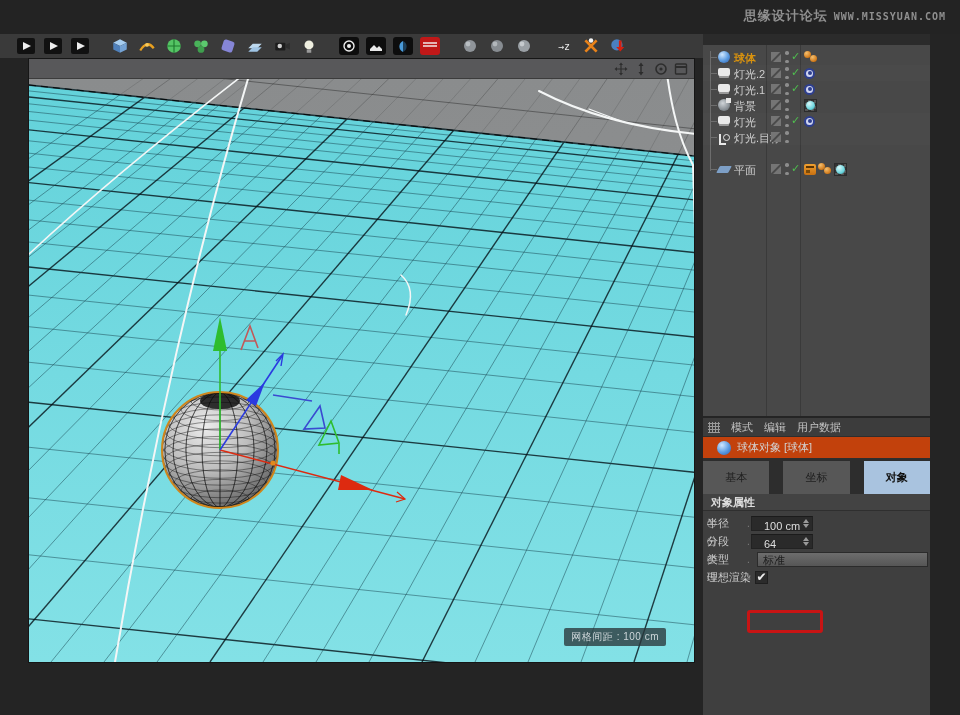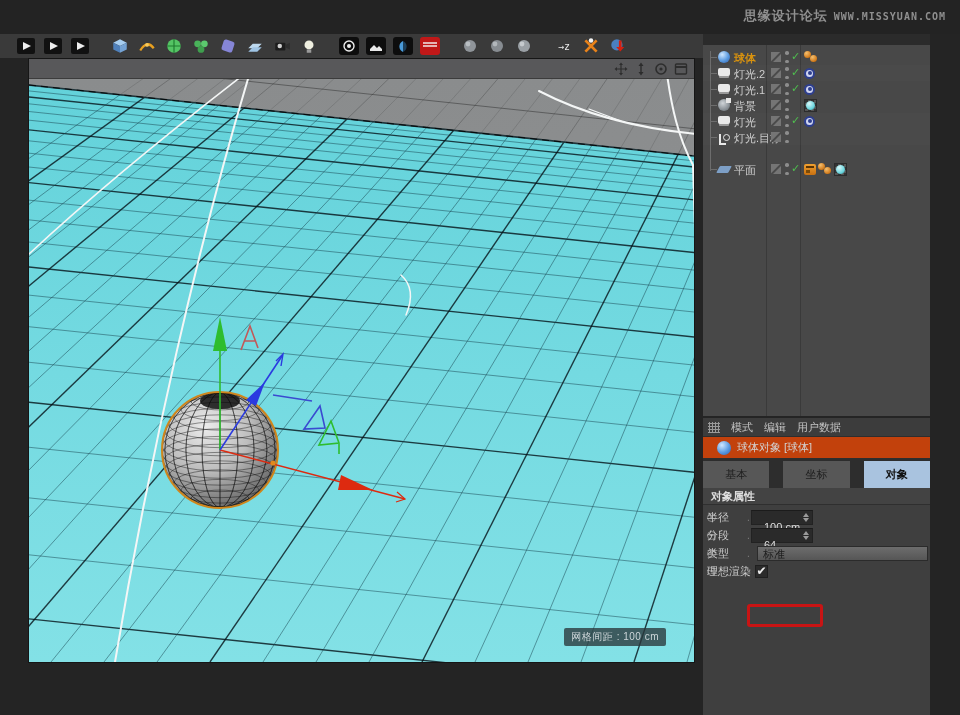--- a/index.html
+++ b/index.html
@@ -79,33 +79,33 @@
   .mat-white::after{background:radial-gradient(circle at 35% 30%,#ffffff,#cfcfcf 60%,#8a8a8a)}
 
   
   .am{position:absolute;left:703px;top:418px;width:227px;height:297px;background:#3f3f3f}
   .am-menu{height:19px;background:#3c3c3c;border-bottom:1px solid #2e2e2e;display:flex;align-items:center;gap:11px;padding-left:5px}
   .am-menu .mi{font-size:11px;color:#c4c4c4}
   .grid-ico{width:12px;height:11px;background-image:radial-gradient(#9a9a9a 1px,transparent 1.2px);background-size:3px 3px}
   .am-title{height:22px;background:#c2410c;display:flex;align-items:center;gap:6px;padding-left:14px;border-bottom:1px solid #2e2e2e}
   .am-title .obj-ico{width:14px;height:14px;border-radius:50%;background:radial-gradient(circle at 35% 30%,#cfe7ff,#5a9ae0 55%,#2d5fae)}
   .am-title .t{font-size:11px;color:#d2d2d2}
-  .am-tabs{height:29px;background:#2d2d2d;display:flex;gap:14px;padding-top:2px}
+  .am-tabs{height:35px;background:#2d2d2d;display:flex;gap:14px;padding-top:2px}
   .am-tab{flex:1;background:#575757;color:#1e1e1e;font-size:11px;display:flex;align-items:center;justify-content:center}
   .am-tab.active{background:#a9c3df;color:#111;font-weight:bold}
   .am-section{height:17px;display:flex;align-items:center;padding-left:8px;border-bottom:1px solid #2f2f2f;background:#434343}
   .am-section span{font-size:11px;color:#dedede;font-weight:bold}
   .am-rows{position:relative;padding-top:3px}
   .am-row{position:relative;height:18px;display:flex;align-items:center}
   .bullet{position:absolute;left:4px;width:9px;height:9px;border:1.5px solid #8a8a8a;border-radius:50%}
   .bullet::after{content:"";position:absolute;left:2px;top:2px;width:2.5px;height:2.5px;border-radius:50%;background:#8a8a8a}
   .am-label{position:absolute;left:4px;font-size:11px;color:#c9c9c9;white-space:nowrap}
   .leader{position:absolute;left:44px;font-size:10px;color:#7e7e7e;letter-spacing:2px}
   .num-field{position:absolute;left:48px;width:62px;height:15px;background:#2a2a2a;border:1px solid #222;border-top-color:#1b1b1b}
-  .num-field input{position:absolute;left:0;top:7px;width:48px;height:18px;background:transparent;border:0;color:#dedede;
+  .num-field input{position:absolute;left:0;top:0;width:48px;height:18px;background:transparent;border:0;color:#dedede;
     font-size:11px;padding-left:12px;font-family:"Liberation Sans","DejaVu Sans",sans-serif;outline:none}
   .stepper{position:absolute;right:1px;top:0;width:11px;height:13px}
   .stepper::before{content:"";position:absolute;left:3px;top:2px;border-left:3px solid transparent;border-right:3px solid transparent;border-bottom:4px solid #9a9a9a}
   .stepper::after{content:"";position:absolute;left:3px;bottom:2px;border-left:3px solid transparent;border-right:3px solid transparent;border-top:4px solid #9a9a9a}
   .dropdown{position:absolute;left:54px;right:2px;height:15px;background:linear-gradient(#6d6d6d,#565656);
     border:1px solid #2b2b2b;color:#1c1c1c;font-size:11px;padding-left:5px;line-height:14px}
   .checkbox{position:absolute;left:52px;width:13px;height:13px;background:#2b2b2b;border:1px solid #1f1f1f;color:#eee;
     font-size:12px;font-weight:bold;line-height:11px;text-align:center}
   .checkbox.on::after{content:"✔"}
   .anno-box{position:absolute;left:44px;top:99px;width:76px;height:23px;border:3px solid #c81414;border-radius:3px;pointer-events:none}

